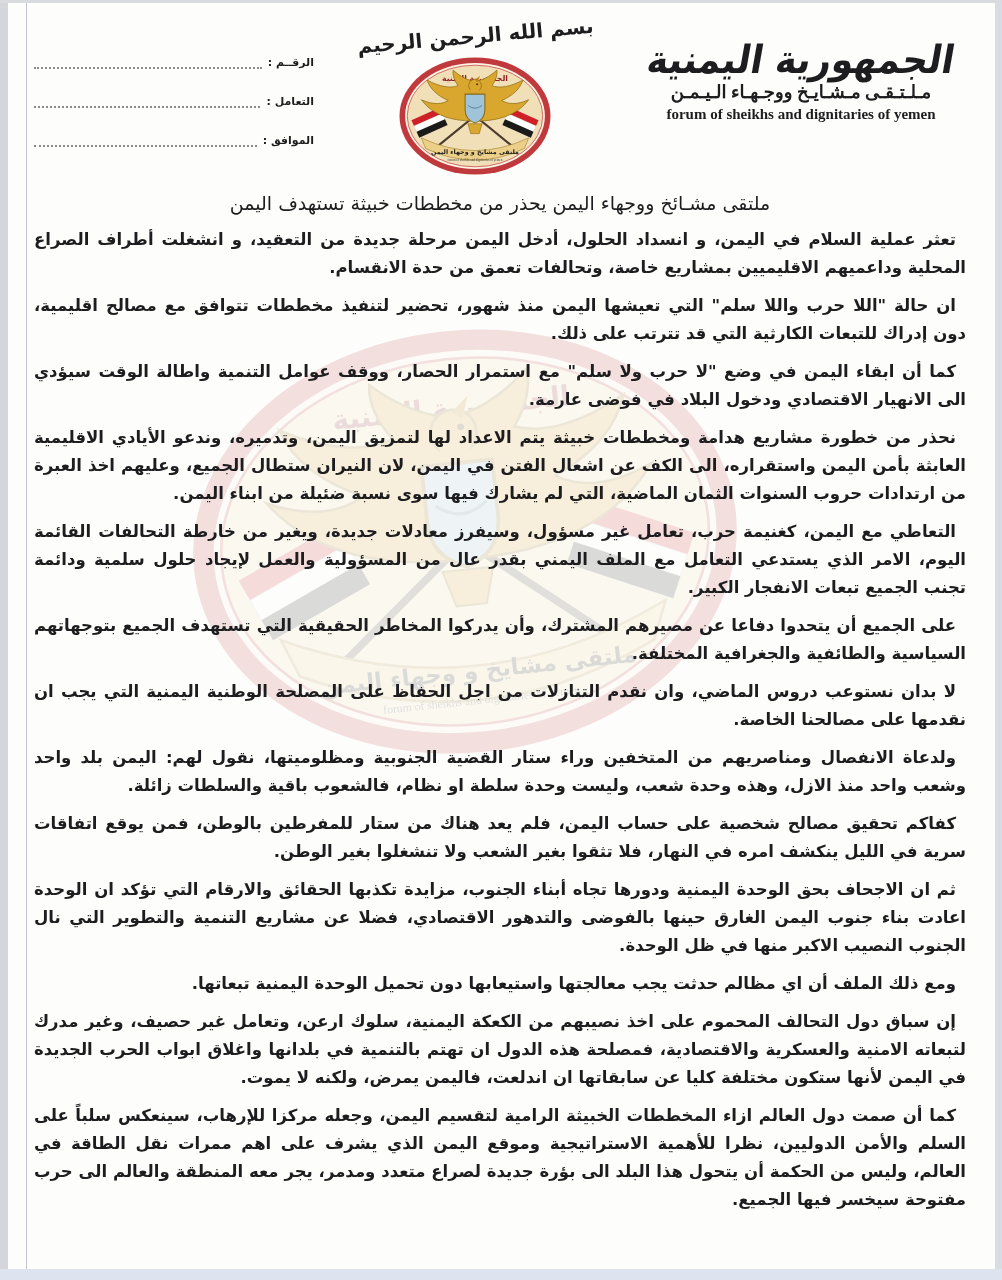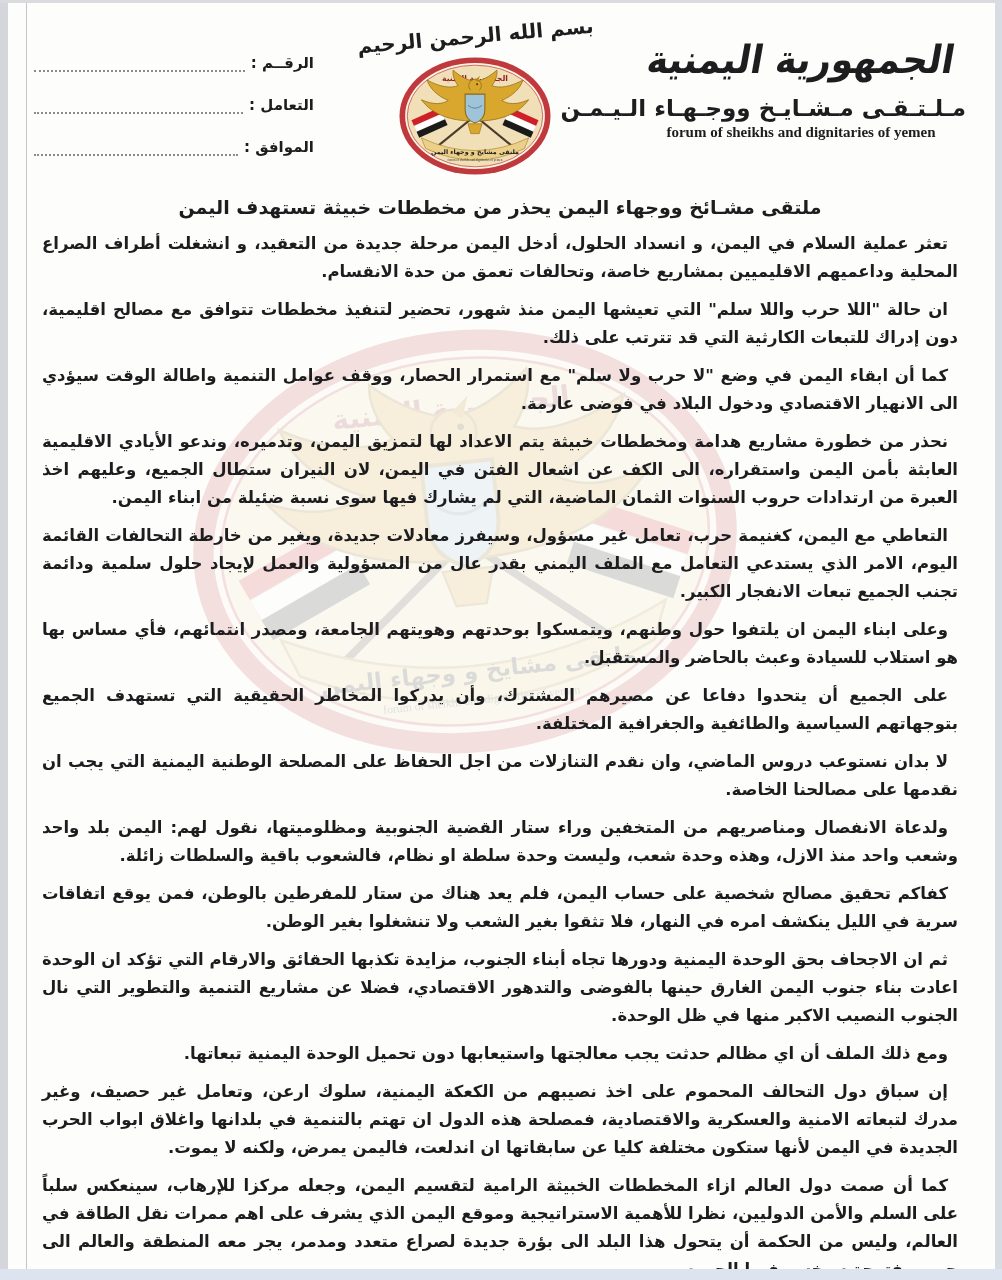--- a/index.html
+++ b/index.html
@@ -14,34 +14,34 @@
   .edge-top{left:0;top:0;width:100%;height:3px;background:#d9dbdf;}
   
   .watermark{position:absolute;left:185px;top:325px;z-index:1;opacity:0.15;
              transform:rotate(-6deg);pointer-events:none;}
   
   .content{position:absolute;inset:0;z-index:2;padding:14px 36px 0 34px;direction:rtl;}
   .letterhead{display:flex;justify-content:space-between;align-items:flex-start;}
   .org-block{width:330px;text-align:center;margin-top:24px;}
   .calligraphy{font-size:36px;font-weight:700;letter-spacing:-1px;
                transform:skewX(-10deg) scaleY(1.08);line-height:1.2;}
-  .org-arabic{font-size:23px;font-weight:700;margin-top:14px;white-space:nowrap;}
+  .org-arabic{font-size:18px;font-weight:700;white-space:nowrap;font-family:Liberation Serif, serif;}
   .org-english{font-family:"Liberation Serif",serif;font-weight:700;font-size:15px;
                margin-top:3px;direction:ltr;}
   .center-block{width:250px;display:flex;flex-direction:column;align-items:center;}
   .bismillah{font-size:20px;font-weight:700;transform:rotate(-5deg);
              margin:10px 0 8px;white-space:nowrap;}
   .emblem{display:block;}
   .fields-block{width:280px;margin-top:40px;}
   .field-row{display:flex;align-items:flex-end;gap:6px;margin-bottom:24px;}
-  .field-label{font-weight:700;font-size:15px;white-space:nowrap;}
+  .field-label{font-weight:700;font-size:11px;white-space:nowrap;}
   .dotline{flex:1;border-bottom:2px dotted #8a8a8a;height:13px;}
-  .doc-title{text-align:center;font-size:19px;font-weight:700;margin:16px 0 12px;}
+  .doc-title{text-align:center;font-size:19px;font-weight:400;margin:16px 0 12px;}
   .doc-body{font-size:16.5px;font-weight:700;line-height:28px;text-align:justify;}
-  .doc-body p{margin:0 8px 10px;text-indent:10px;}
+  .doc-body p{margin:0 0 10px;text-indent:10px;}
 </style>
 </head>
 <body>
 
 <div class="page">
 
   <svg width="0" height="0" style="position:absolute" aria-hidden="true">
     <defs>
       <g id="emblem-sym">
         <ellipse cx="110" cy="85" rx="107" ry="83" fill="#c0393d"></ellipse>
@@ -115,21 +115,20 @@
     </div>
 
     <div class="doc-title">ملتقى مشـائخ ووجهاء اليمن يحذر من مخططات خبيثة تستهدف اليمن</div>
 
     <div class="doc-body">
       <p>تعثر عملية السلام في اليمن، و انسداد الحلول، أدخل اليمن مرحلة جديدة من التعقيد، و انشغلت أطراف الصراع المحلية وداعميهم الاقليميين بمشاريع خاصة، وتحالفات تعمق من حدة الانقسام.</p>
       <p>ان حالة "اللا حرب واللا سلم" التي تعيشها اليمن منذ شهور، تحضير لتنفيذ مخططات تتوافق مع مصالح اقليمية، دون إدراك للتبعات الكارثية التي قد تترتب على ذلك.</p>
       <p>كما أن ابقاء اليمن في وضع "لا حرب ولا سلم" مع استمرار الحصار، ووقف عوامل التنمية واطالة الوقت سيؤدي الى الانهيار الاقتصادي ودخول البلاد في فوضى عارمة.</p>
       <p>نحذر من خطورة مشاريع هدامة ومخططات خبيثة يتم الاعداد لها لتمزيق اليمن، وتدميره، وندعو الأيادي الاقليمية العابثة بأمن اليمن واستقراره، الى الكف عن اشعال الفتن في اليمن، لان النيران ستطال الجميع، وعليهم اخذ العبرة من ارتدادات حروب السنوات الثمان الماضية، التي لم يشارك فيها سوى نسبة ضئيلة من ابناء اليمن.</p>
       <p>التعاطي مع اليمن، كغنيمة حرب، تعامل غير مسؤول، وسيفرز معادلات جديدة، ويغير من خارطة التحالفات القائمة اليوم، الامر الذي يستدعي التعامل مع الملف اليمني بقدر عال من المسؤولية والعمل لإيجاد حلول سلمية ودائمة تجنب الجميع تبعات الانفجار الكبير.</p>
-      <p>وعلى ابناء اليمن ان يلتفوا حول وطنهم، ويتمسكوا بوحدتهم وهويتهم الجامعة، ومصدر انتمائهم، فأي مساس بها هو استلاب للسيادة وعبث بالحاضر والمستقبل.</p>
       <p>على الجميع أن يتحدوا دفاعا عن مصيرهم المشترك، وأن يدركوا المخاطر الحقيقية التي تستهدف الجميع بتوجهاتهم السياسية والطائفية والجغرافية المختلفة.</p>
       <p>لا بدان نستوعب دروس الماضي، وان نقدم التنازلات من اجل الحفاظ على المصلحة الوطنية اليمنية التي يجب ان نقدمها على مصالحنا الخاصة.</p>
       <p>ولدعاة الانفصال ومناصريهم من المتخفين وراء ستار القضية الجنوبية ومظلوميتها، نقول لهم: اليمن بلد واحد وشعب واحد منذ الازل، وهذه وحدة شعب، وليست وحدة سلطة او نظام، فالشعوب باقية والسلطات زائلة.</p>
       <p>كفاكم تحقيق مصالح شخصية على حساب اليمن، فلم يعد هناك من ستار للمفرطين بالوطن، فمن يوقع اتفاقات سرية في الليل ينكشف امره في النهار، فلا تثقوا بغير الشعب ولا تنشغلوا بغير الوطن.</p>
       <p>ثم ان الاجحاف بحق الوحدة اليمنية ودورها تجاه أبناء الجنوب، مزايدة تكذبها الحقائق والارقام التي تؤكد ان الوحدة اعادت بناء جنوب اليمن الغارق حينها بالفوضى والتدهور الاقتصادي، فضلا عن مشاريع التنمية والتطوير التي نال الجنوب النصيب الاكبر منها في ظل الوحدة.</p>
       <p>ومع ذلك الملف أن اي مظالم حدثت يجب معالجتها واستيعابها دون تحميل الوحدة اليمنية تبعاتها.</p>
       <p>إن سباق دول التحالف المحموم على اخذ نصيبهم من الكعكة اليمنية، سلوك ارعن، وتعامل غير حصيف، وغير مدرك لتبعاته الامنية والعسكرية والاقتصادية، فمصلحة هذه الدول ان تهتم بالتنمية في بلدانها واغلاق ابواب الحرب الجديدة في اليمن لأنها ستكون مختلفة كليا عن سابقاتها ان اندلعت، فاليمن يمرض، ولكنه لا يموت.</p>
       <p>كما أن صمت دول العالم ازاء المخططات الخبيثة الرامية لتقسيم اليمن، وجعله مركزا للإرهاب، سينعكس سلباً على السلم والأمن الدوليين، نظرا للأهمية الاستراتيجية وموقع اليمن الذي يشرف على اهم ممرات نقل الطاقة في العالم، وليس من الحكمة أن يتحول هذا البلد الى بؤرة جديدة لصراع متعدد ومدمر، يجر معه المنطقة والعالم الى حرب مفتوحة سيخسر فيها الجميع.</p>
     </div>
 

